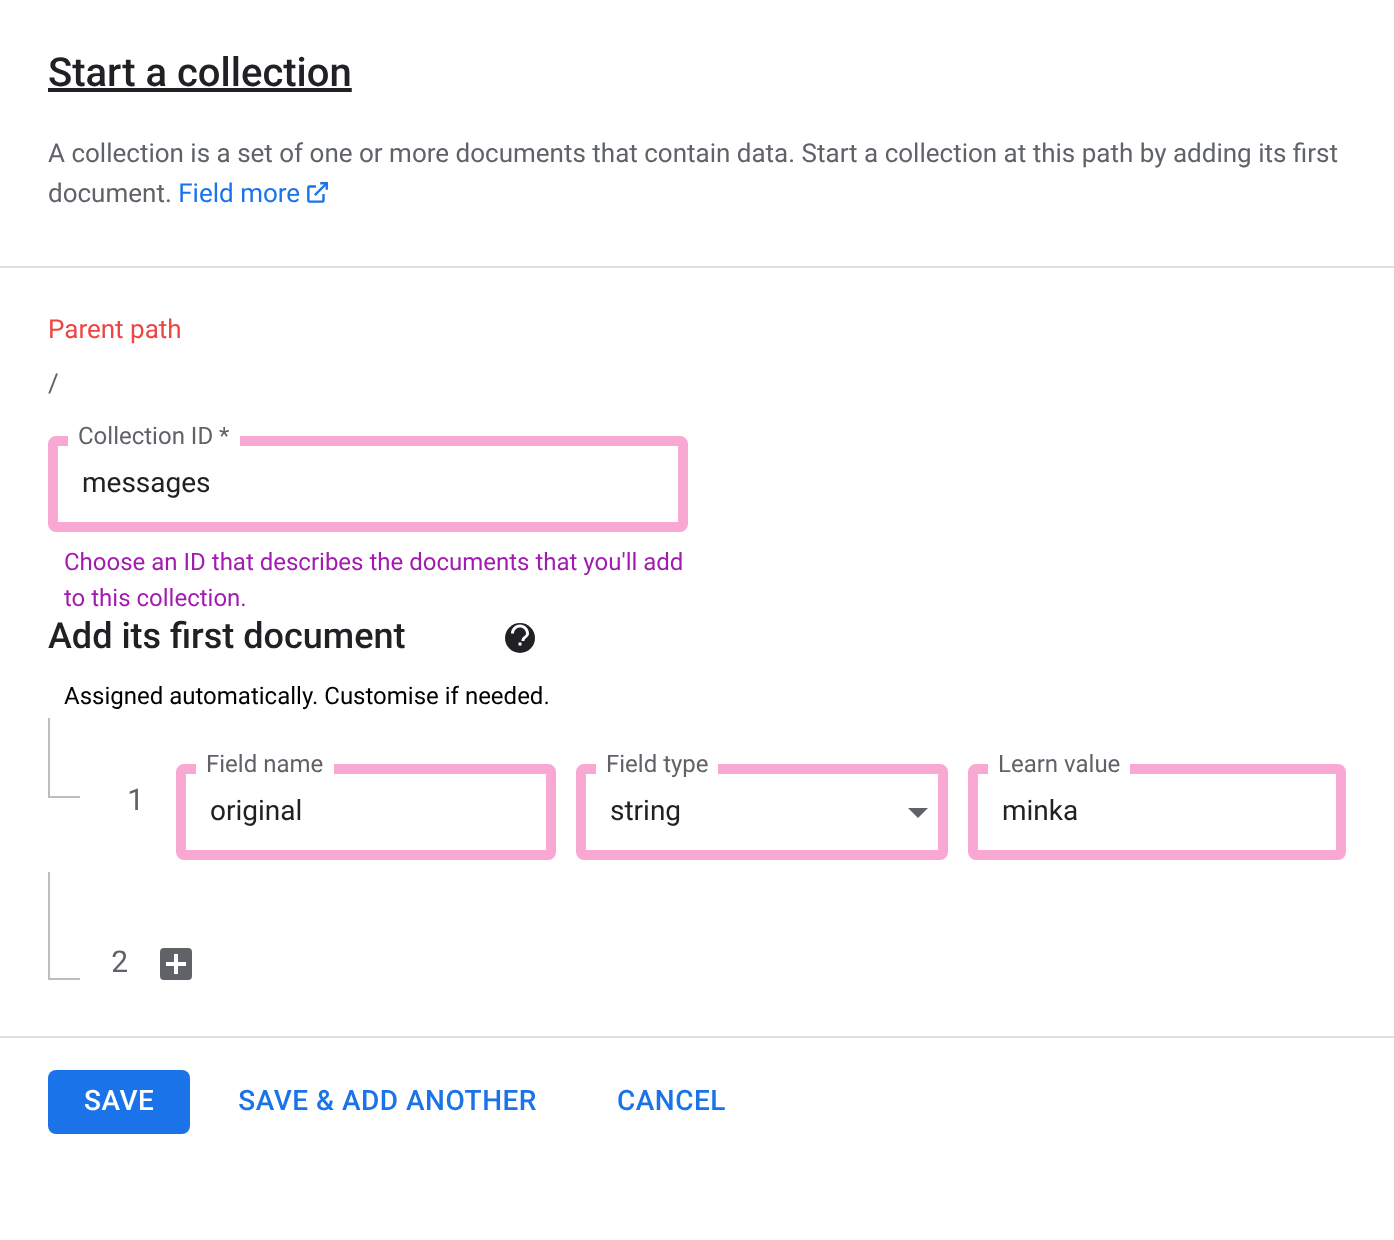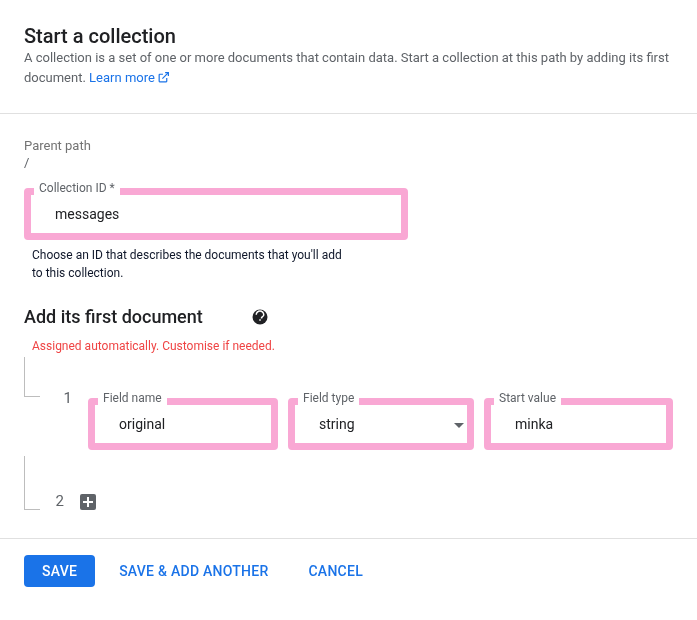--- a/index.html
+++ b/index.html
@@ -4,64 +4,64 @@
   <style>
     * { box-sizing: border-box; margin: 0; padding: 0; }
     body {
       font-family: Roboto, 'Helvetica Neue', Arial, sans-serif;
       background: #fff;
       color: #202124;
       font-size: 14px;
       width: 697px;
     }
     .panel { padding: 24px; }
-    .title { font-size: 20px; font-weight: 500; color: #202124; margin-bottom: 0; }
+    .title { font-size: 20px; font-weight: 500; color: #202124; margin-bottom: 20px; text-decoration: underline; }
     .desc { font-size: 13px; color: #5f6368; line-height: 1.5; }
     .link { color: #1a73e8; text-decoration: none; }
     .ext-icon { display: inline-block; margin-left: 2px; vertical-align: -2px; }
     .divider { border: none; border-top: 1px solid #e0e0e0; }
     .section-title { font-size: 18px; font-weight: 500; color: #202124; margin-bottom: 12px; display: flex; align-items: center; gap: 8px; }
-    .label-small { font-size: 13px; color: #737373; margin-bottom: 2px; }
+    .label-small { font-size: 13px; color: #ef4444; margin-bottom: 12px; }
     .path-value { font-size: 13px; color: #5f6368; margin-bottom: 18px; }
     .field-wrap { position: relative; margin-bottom: 6px; }
-    .field-wrap.short { width: 384px; }
+    .field-wrap.short { width: 320px; }
     .field-label {
       position: absolute;
       top: -7px;
       left: 10px;
       background: #fff;
       padding: 0 5px;
       font-size: 12px;
       color: #5f6368;
     }
     .text-input, .select-input {
       width: 100%;
-      border: 7px solid #f9a8d4;
+      border: 5px solid #f9a8d4;
       border-radius: 4px;
-      padding: 11px 24px;
+      padding: 11px 12px;
       font-size: 14px;
       font-family: inherit;
       color: #202124;
       background: #fff;
     }
-    .helper { font-size: 12px; color: #0f172a; margin-left: 8px; margin-top: 4px; line-height: 1.5; max-width: 320px; }
-    .helper2 { font-size: 12px; color: #ef4444; margin-left: 8px; margin-top: 0; }
+    .helper { font-size: 12px; color: #a21caf; margin-left: 8px; margin-top: 4px; line-height: 1.5; max-width: 320px; }
+    .helper2 { font-size: 12px; color: #000000; margin-left: 8px; margin-top: 0; }
     .doc-id-input { color: #bdbdbd; }
     .select-wrap { position: relative; }
     .chev {
       position: absolute;
       right: 10px;
       top: 50%;
       transform: translateY(-50%);
       pointer-events: none;
     }
     .field-row { display: flex; gap: 8px; align-items: flex-start; padding: 0 24px; }
     .row-num { width: 22px; text-align: right; font-size: 15px; color: #5f6368; padding-top: 12px; margin-right: 8px; }
     .row-num.r2 { padding-top: 2px; }
-    .field-grid { display: flex; gap: 10px; flex: 1; margin-top: 21px; }
+    .field-grid { display: flex; gap: 10px; flex: 1; margin-top: 3px; }
     .cell { position: relative; }
     .cell.name { flex: 0 0 190px; }
     .cell.type { flex: 0 0 186px; }
     .cell.value { flex: 1; }
     .add-btn { width: 16px; height: 16px; display: inline-flex; align-items: center; justify-content: center; background: #5f6368; border-radius: 2px; cursor: pointer; border: none; padding: 0; margin-top: 2px; }
     .add-btn svg { display: block; }
     .footer { border-top: 1px solid #e0e0e0; padding: 16px 24px; display: flex; gap: 8px; align-items: center; }
     .btn { border: none; font-family: inherit; font-size: 14px; font-weight: 500; padding: 8px 18px; border-radius: 4px; cursor: pointer; letter-spacing: 0.25px; }
     .btn.primary { background: #1a73e8; color: #fff; }
     .btn.flat { background: transparent; color: #1a73e8; padding: 8px 16px; }
@@ -90,41 +90,41 @@
        margin-right: 2px;
     }
     .row2-container { display: flex; align-items: flex-end; padding: 0 24px; margin-top: 34px; }
   </style>
 </head>
 <body>
 
 <div class="panel">
   <h1 class="title">Start a collection</h1>
   <p class="desc">
-    <span>A collection is a set of one or more documents that contain data. Start a collection at this path by adding its first document. </span><a href="#" class="link"><span>Learn more</span><span class="ext-icon"><svg width="13" height="13" viewBox="0 0 24 24" fill="none" stroke="#1a73e8" stroke-width="2.2">
+    <span>A collection is a set of one or more documents that contain data. Start a collection at this path by adding its first document. </span><a href="#" class="link"><span>Field more</span><span class="ext-icon"><svg width="13" height="13" viewBox="0 0 24 24" fill="none" stroke="#1a73e8" stroke-width="2.2">
             <path d="M18 13v6a1 1 0 0 1-1 1H5a1 1 0 0 1-1-1V7a1 1 0 0 1 1-1h6"></path>
             <path d="M15 3h6v6"></path>
             <path d="M10 14L21 3"></path>
           </svg></span></a>
   </p>
 </div>
 
 <hr class="divider">
 
 <div class="panel">
   <div class="label-small">Parent path</div>
   <div class="path-value">/</div>
 
   <div class="field-wrap short">
     <span class="field-label">Collection ID *</span>
     <input type="text" class="text-input" value="messages" style="">
   </div>
   <div class="helper">Choose an ID that describes the documents that you'll add to this collection.</div>
 
-  <h2 class="section-title" style="margin-top:24px;gap:48px;">
+  <h2 class="section-title" style="gap:48px;">
     <span>Add its first document</span>
     <span class="help-icon">
       <svg width="18" height="18" viewBox="0 0 24 24" fill="#202124">
           <circle cx="12" cy="12" r="10"></circle>
           <path fill="#fff" d="M11 17h2v-2h-2v2zm1-14C8.69 3 6 5.69 6 9h2c0-2.21 1.79-4 4-4s4 1.79 4 4c0 2-3 1.75-3 5h2c0-2.25 3-2.5 3-5 0-3.31-2.69-6-6-6z"></path>
         </svg>
     </span>
   </h2>
 
   <div class="helper2">Assigned automatically. Customise if needed.</div>
@@ -141,21 +141,21 @@
     <div class="cell type field-wrap select-wrap">
       <span class="field-label">Field type</span>
       <input type="text" class="text-input" readonly="" style="cursor: pointer;" value="string">
       <span class="chev">
         <svg width="10" height="6" viewBox="0 0 10 6">
             <path d="M0 0 L5 5 L10 0 Z" fill="#5f6368"></path>
           </svg>
       </span>
     </div>
     <div class="cell value field-wrap">
-      <span class="field-label">Start value</span>
+      <span class="field-label">Learn value</span>
       <input type="text" class="text-input" value="minka" style="">
     </div>
   </div>
 </div>
 
 <div class="row2-container">
   <div class="tree-row2"></div>
   <div class="row-num r2">2</div>
   <button class="add-btn" style="margin-left:8px;">
     <svg width="10" height="10" viewBox="0 0 10 10">

